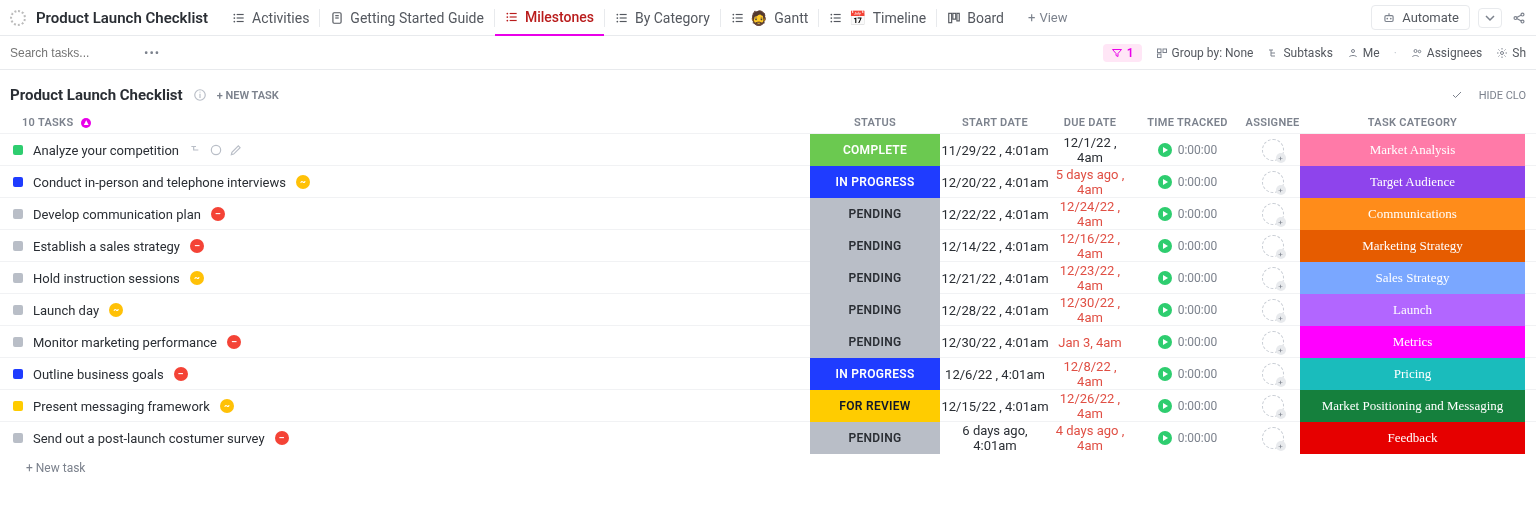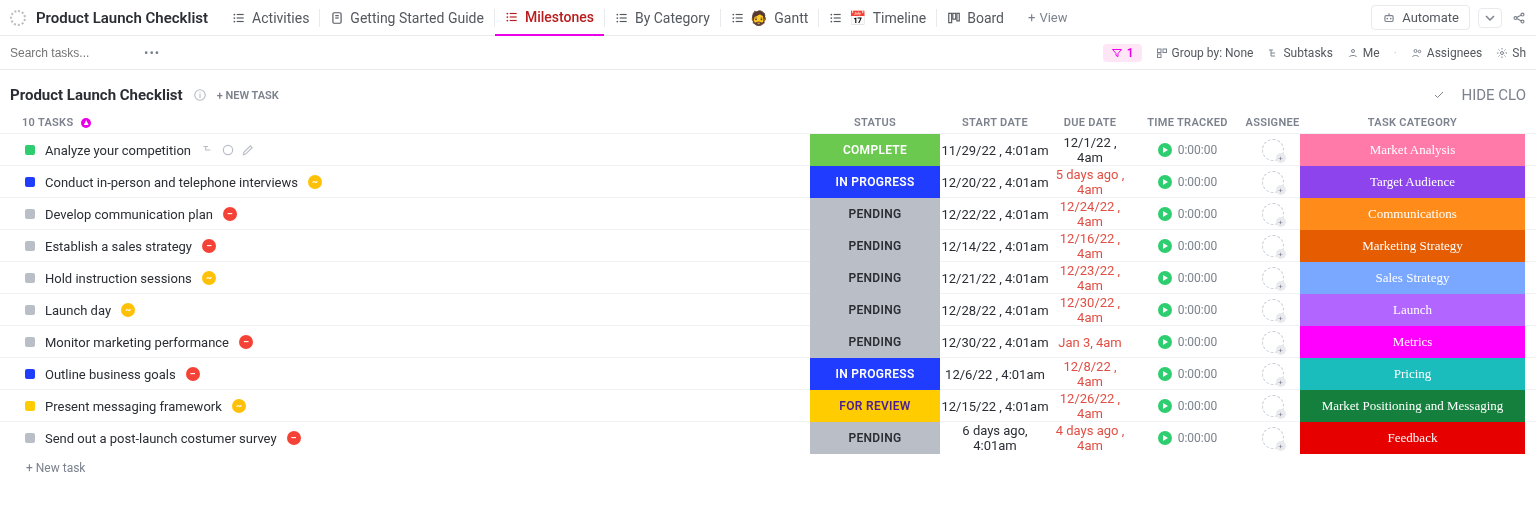--- a/index.html
+++ b/index.html
@@ -23,30 +23,30 @@
   .dots { color:#7c828d; letter-spacing:1px; cursor:pointer; }
   .util-right { display:flex; align-items:center; gap:14px; margin-left:auto; font-size:12px; color:#54585f; }
   .filter-pill { background:#ffe6f6; color:#e900e9; padding:2px 8px; border-radius:4px; display:flex; align-items:center; gap:4px; font-weight:600; }
   .util-item { display:flex; align-items:center; gap:4px; cursor:pointer; }
   .util-ico { width:12px; height:12px; }
   
   .listhdr { display:flex; align-items:center; padding:16px 10px 8px 10px; gap:10px; }
   .list-title { font-weight:700; font-size:15px; }
   .info-icon{ color:#b9bec7; }
   .newtask-link { color:#7c828d; font-size:11px; font-weight:600; cursor:pointer; }
-  .hide-closed { margin-left:auto; color:#7c828d; font-size:15px; display:flex; align-items:center; gap:16px; }
+  .hide-closed { margin-left:auto; color:#7c828d; font-size:11px; display:flex; align-items:center; gap:16px; }
   
   .table { width:100%; }
   .cols { display:grid; grid-template-columns: 810px 130px 110px 80px 115px 55px 225px; align-items:center; font-size:11px; color:#7c828d; font-weight:600; text-transform:uppercase; letter-spacing:0.3px; padding:4px 0; }
   .cols .c-name { display:flex; align-items:center; gap:8px; padding-left:22px; }
   .task-count { font-size:11px; color:#7c828d; font-weight:600; }
   .sort-dot { width:10px; height:10px; background:#e900e9; border-radius:50%; display:inline-flex; justify-content:center; align-items:center; color:#fff; font-size:8px;}
   .cols div:not(.c-name){ text-align:center; }
   .row { display:grid; grid-template-columns: 810px 130px 110px 80px 115px 55px 225px; align-items:center; border-top:1px solid #f1f2f4; height:32px; font-size:13px; }
-  .row .c-name { display:flex; align-items:center; gap:10px; padding-left:25px; color:#2a2e34;}
+  .row .c-name { display:flex; align-items:center; gap:10px; padding-left:13px; color:#2a2e34;}
   .status-sq { width:10px; height:10px; border-radius:2px; flex-shrink:0; }
   .prio { width:14px; height:14px; border-radius:50%; display:inline-flex; align-items:center; justify-content:center; font-size:9px; font-weight:bold; color:#fff;}
   .prio.urgent{background:#f44336;}
   .prio.normal{background:#ffc107;}
   .row-actions{display:flex;gap:6px;color:#b9bec7;}
   .row-actions svg{width:14px;height:14px;}
   .status-pill { height:32px; display:flex; align-items:center; justify-content:center; color:#fff; font-weight:600; font-size:12px; letter-spacing:0.3px;}
   .date { text-align:center; font-size:13px; color:#2a2e34;}
   .date.overdue{ color:#e04f44; }
   .time { display:flex; align-items:center; justify-content:center; gap:6px; font-size:12px; color:#7c828d;}
@@ -431,21 +431,21 @@
           <span class="avatar-empty"></span>
         </div>
     <div class="cat" style="background:#1abcbc">Pricing</div>
       </div>
       <div class="row">
     <div class="c-name">
       <span class="status-sq" style="background:#ffcc00"></span>
       <span>Present messaging framework</span>
       <span class="prio normal">~</span>
     </div>
-    <div class="status-pill" style="background:#ffcc00;color:#4c1d95">FOR REVIEW</div>
+    <div class="status-pill" style="background:#ffcc00;color:#0f172a">FOR REVIEW</div>
     <div class="date">12/15/22 , 4:01am</div>
     <div class="date overdue">12/26/22 , 4am</div>
     <div class="time">
           <span class="play"></span>
           <span>0:00:00</span>
         </div>
     <div class="assignee">
           <span class="avatar-empty"></span>
         </div>
     <div class="cat" style="background:#15803d">Market Positioning and Messaging</div>

